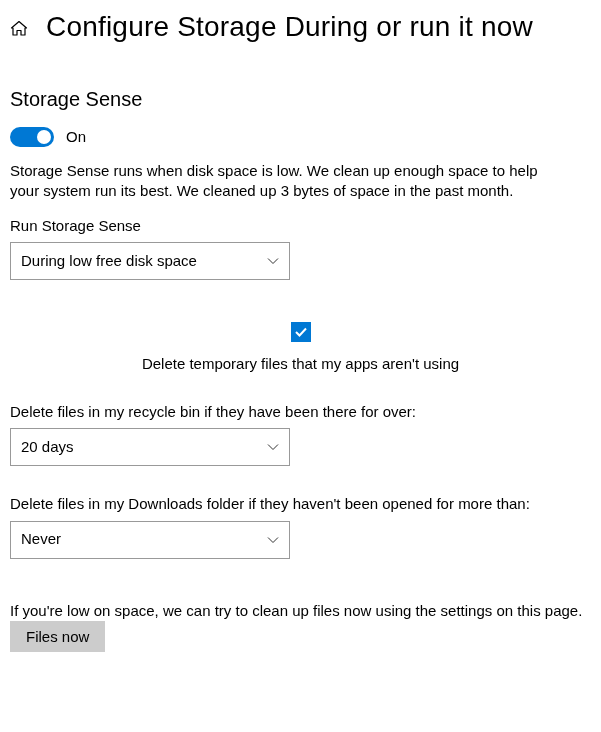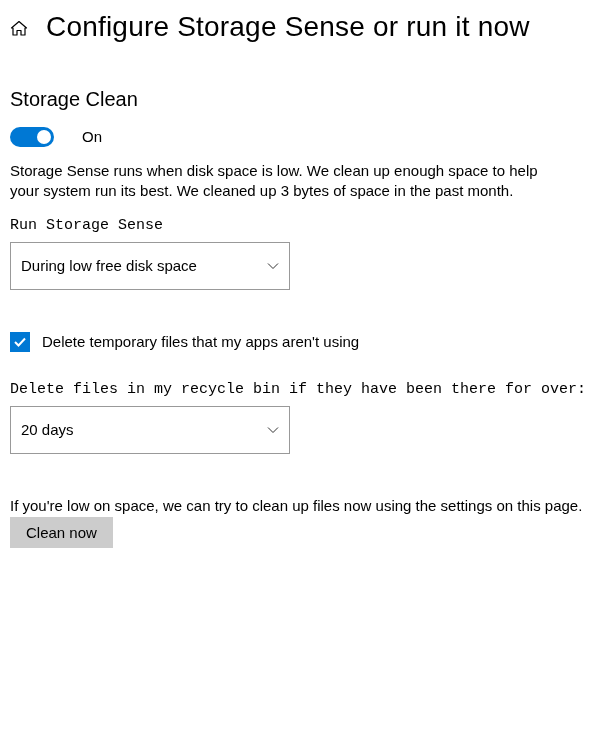--- a/index.html
+++ b/index.html
@@ -41,21 +41,21 @@
     }
     .section {
       margin-bottom: 42px;
     }
     .section:last-child {
       margin-bottom: 0;
     }
     .toggle-row {
       display: flex;
       align-items: center;
-      gap: 28px;
+      gap: 12px;
       margin-bottom: 14px;
     }
     .toggle {
       width: 44px;
       height: 20px;
       background: #0078d4;
       border-radius: 10px;
       position: relative;
       cursor: pointer;
     }
@@ -72,25 +72,24 @@
       font-size: 15px;
     }
     .description {
       font-size: 15px;
       margin-bottom: 14px;
       max-width: 545px;
     }
     .field-label {
       font-size: 15px;
       margin-bottom: 6px;
-      font-family: Liberation Mono, monospace;
     }
     .dropdown {
       width: 280px;
-      height: 48px;
+      height: 38px;
       border: 1px solid #999999;
       background: #ffffff;
       display: flex;
       align-items: center;
       justify-content: space-between;
       padding: 0 10px 0 10px;
       cursor: pointer;
       font-size: 15px;
     }
     .dropdown-chevron {
@@ -98,20 +97,21 @@
       height: 12px;
       display: flex;
       align-items: center;
       justify-content: center;
     }
     .checkbox-row {
       display: flex;
       align-items: center;
       gap: 12px;
       margin-bottom: 28px;
+      flex-direction: column;
     }
     .checkbox {
       width: 20px;
       height: 20px;
       background: #0078d4;
       display: flex;
       align-items: center;
       justify-content: center;
       cursor: pointer;
       flex-shrink: 0;
@@ -140,25 +140,25 @@
   </style>
 </head>
 <body>
 
 <div class="header">
   <div class="home-icon">
     <svg viewBox="0 0 18 18" width="18" height="18">
       <path d="M 9 1.5 L 1.5 8 L 3 8 L 3 15 L 7 15 L 7 10.5 L 11 10.5 L 11 15 L 15 15 L 15 8 L 16.5 8 Z" fill="none" stroke="#000000" stroke-width="1.2" stroke-linejoin="round"></path>
     </svg>
   </div>
-  <h1 class="page-title">Configure Storage Sense or run it now</h1>
+  <h1 class="page-title">Configure Storage During or run it now</h1>
 </div>
 
 <div class="section">
-  <h2 class="section-title">Storage Clean</h2>
+  <h2 class="section-title">Storage Sense</h2>
   <div class="toggle-row">
     <div class="toggle">
       <div class="toggle-knob"></div>
     </div>
     <span class="toggle-label">On</span>
   </div>
   <p class="description">Storage Sense runs when disk space is low. We clean up enough space to help your system run its best. We cleaned up 3 bytes of space in the past month.</p>
   <div class="field-label">Run Storage Sense</div>
   <div class="dropdown">
     <span>During low free disk space</span>
@@ -185,18 +185,29 @@
     <div class="dropdown">
       <span>20 days</span>
       <span class="dropdown-chevron">
         <svg viewBox="0 0 12 12" width="12" height="12">
             <path d="M 1 3.5 L 6 8.5 L 11 3.5" fill="none" stroke="#333333" stroke-width="1"></path>
           </svg>
       </span>
     </div>
   </div>
 
+  <div class="field-group" style="margin-bottom:0;">
+    <div class="field-label">Delete files in my Downloads folder if they haven't been opened for more than:</div>
+    <div class="dropdown">
+      <span>Never</span>
+      <span class="dropdown-chevron">
+        <svg viewBox="0 0 12 12" width="12" height="12">
+            <path d="M 1 3.5 L 6 8.5 L 11 3.5" fill="none" stroke="#333333" stroke-width="1"></path>
+          </svg>
+      </span>
+    </div>
+  </div>
 </div>
 
 <div class="section">
   <p class="free-up-desc">If you're low on space, we can try to clean up files now using the settings on this page.</p>
-  <button class="button">Clean now</button>
+  <button class="button">Files now</button>
 </div>
 
 </body></html>

